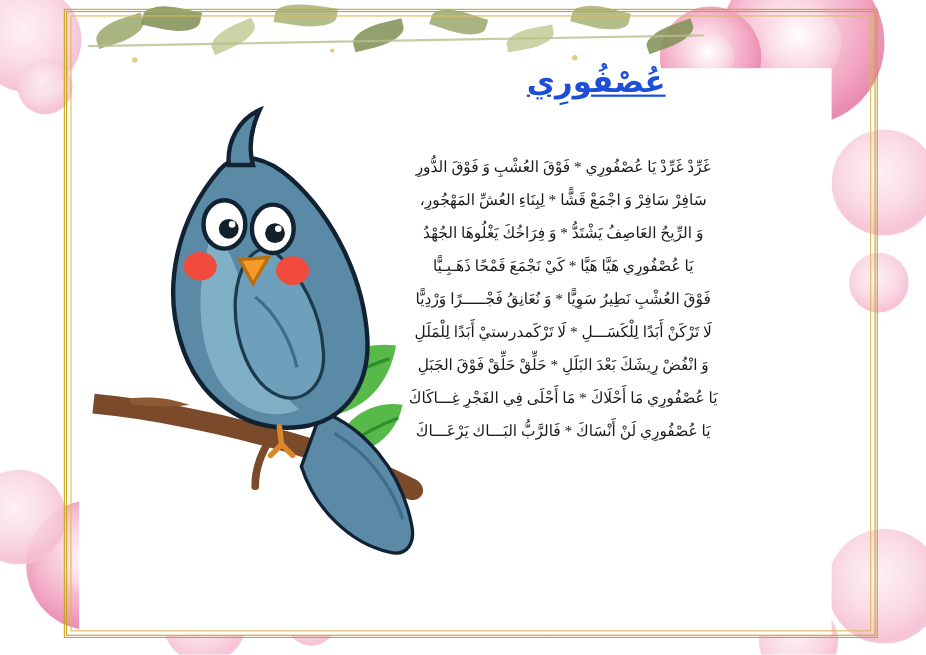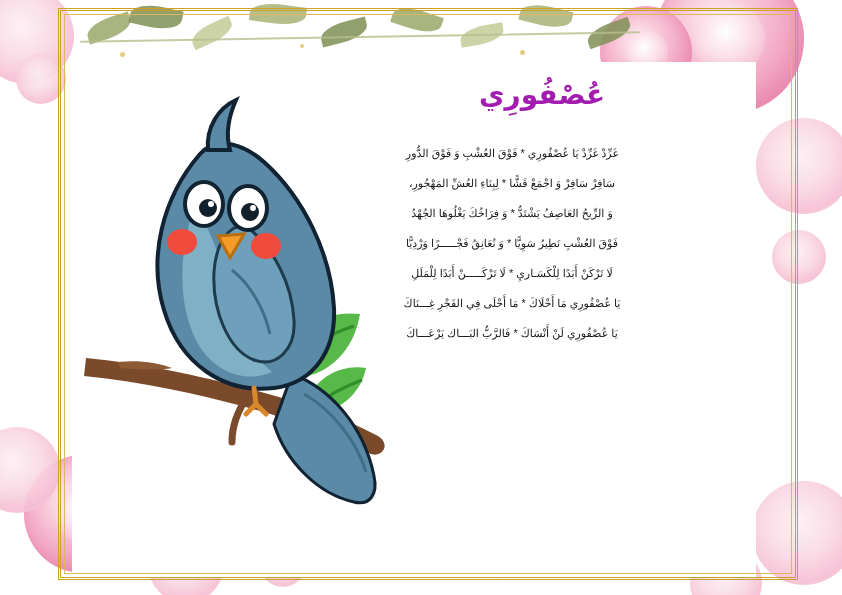--- a/index.html
+++ b/index.html
@@ -96,45 +96,46 @@
   }
   .gold-dot {
     background: #d9b95a;
     border-radius: 50%;
     opacity: .75;
   }
 
   
   .title {
     position: absolute;
-    top: 78px;
+    top: 58px;
     right: 150px;
     width: 300px;
     text-align: center;
     font-family: "DejaVu Sans", sans-serif;
     font-size: 28px;
     font-weight: bold;
-    color: #a21caf;
+    color: #1d4ed8;
     direction: rtl;
     z-index: 6;
+    text-decoration: underline;
   }
 
   
   .poem {
     position: absolute;
     top: 138px;
     right: 96px;
     width: 468px;
     direction: rtl;
     text-align: center;
     z-index: 6;
   }
   .poem-line {
-    font-family: Liberation Sans, sans-serif;
-    font-size: 11px;
+    font-family: Liberation Serif, serif;
+    font-size: 14px;
     line-height: 30px;
     color: #1a1a1a;
     white-space: nowrap;
     letter-spacing: 0px;
   }
 
   
   .bird-art {
     position: absolute;
     left: 78px;
@@ -246,23 +247,25 @@
   <div class="gold-frame inner"></div>
 
   <div class="content-card"></div>
 
   <div class="title">عُصْفُورِي</div>
 
   <div class="poem">
     <div class="poem-line">غَرِّدْ غَرِّدْ يَا عُصْفُورِي * فَوْقَ العُشْبِ وَ فَوْقَ الدُّورِ</div>
     <div class="poem-line">سَافِرْ سَافِرْ وَ اجْمَعْ قَشًّا * لِبِنَاءِ العُشِّ المَهْجُورِ،</div>
     <div class="poem-line">وَ الرِّيحُ العَاصِفُ يَشْتَدُّ * وَ فِرَاخُكَ يَغْلُوهَا الجُهْدُ</div>
+    <div class="poem-line">يَا عُصْفُورِي هَيَّا هَيَّا * كَيْ نَجْمَعَ قَمْحًا ذَهَـبِـيًّا</div>
     <div class="poem-line">فَوْقَ العُشْبِ نَطِيرُ سَوِيًّا * وَ نُعَانِقُ فَجْـــــرًا وَرْدِيًّا</div>
-    <div class="poem-line">لَا تَرْكَنْ أَبَدًا لِلْكَسَـاريِ * لَا تَرْكَـــــنْ أَبَدًا لِلْمَلَلِ</div>
-    <div class="poem-line">يَا عُصْفُورِي مَا أَحْلَاكَ * مَا أَحْلَى فِي الفَجْرِ غِـــنَاكَ</div>
+    <div class="poem-line">لَا تَرْكَنْ أَبَدًا لِلْكَسَـــلِ * لَا تَرْكَمدرستيْ أَبَدًا لِلْمَلَلِ</div>
+    <div class="poem-line">وَ انْفُضْ رِيشَكَ بَعْدَ البَلَلِ * حَلِّقْ حَلِّقْ فَوْقَ الجَبَلِ</div>
+    <div class="poem-line">يَا عُصْفُورِي مَا أَحْلَاكَ * مَا أَحْلَى فِي الفَجْرِ غِـــاكَاكَ</div>
     <div class="poem-line">يَا عُصْفُورِي لَنْ أَنْسَاكَ * فَالرَّبُّ البَـــاك يَرْعَـــاكَ</div>
   </div>
 
   <div class="bird-art">
     <svg viewBox="0 0 360 460" width="360" height="460" xmlns="http://www.w3.org/2000/svg">
 
       <g>
         <path d="M8 300 C70 306 120 318 168 330 C214 342 258 356 300 378
                  C305 381 308 386 306 391 C303 397 296 398 291 395
                  C250 374 208 360 164 348 C118 336 66 324 6 318 Z" fill="#7a4a2b"></path>

